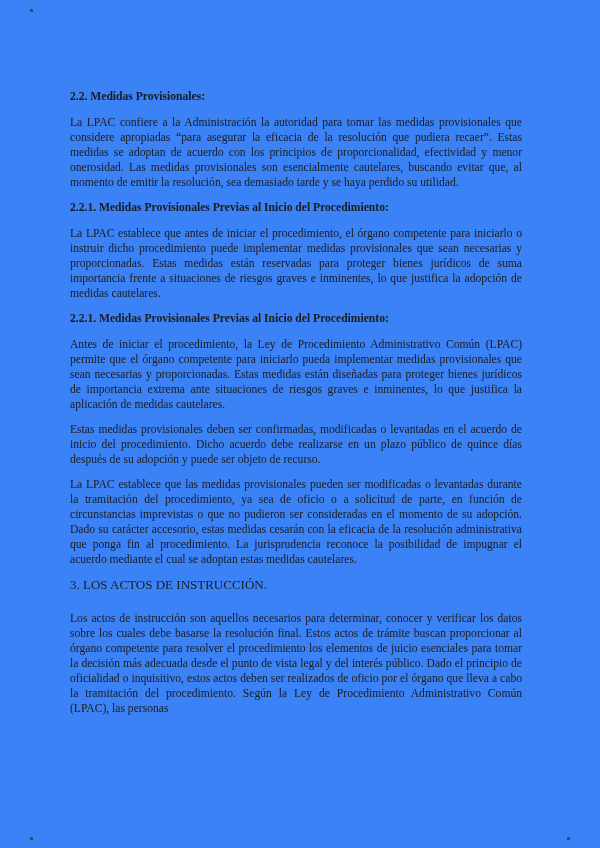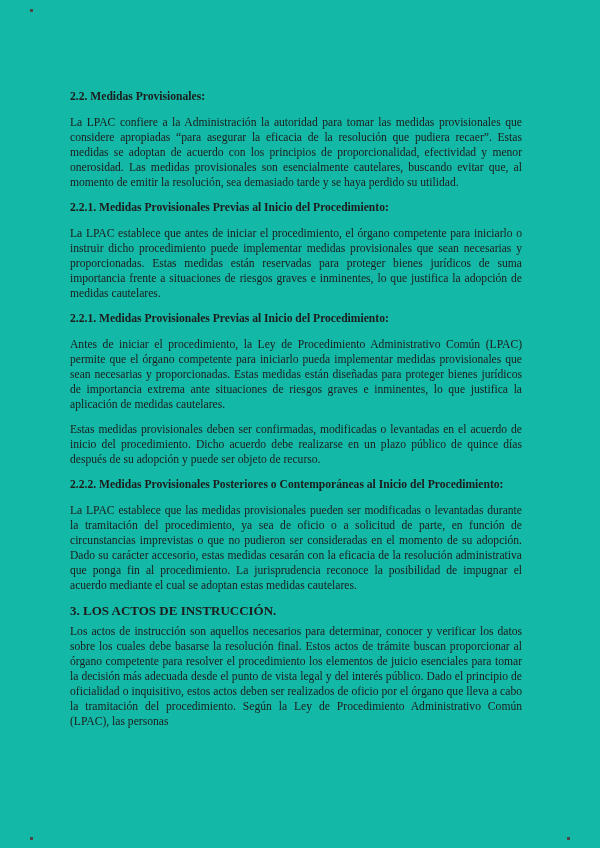--- a/index.html
+++ b/index.html
@@ -4,21 +4,21 @@
 <style>
   html, body {
     margin: 0;
     padding: 0;
     background: #ffffff;
   }
   .page {
     position: relative;
     width: 600px;
     height: 848px;
-    background: #14b8a6;
+    background: #3b82f6;
     box-sizing: border-box;
     padding: 86px 70px 40px 70px;
     font-family: "Liberation Serif", "DejaVu Serif", serif;
     color: #1c1c1c;
     overflow: hidden;
   }
   .doc-body {
     width: 460px;
   }
   .para {
@@ -29,22 +29,22 @@
   }
   .heading {
     font-size: 11.6px;
     line-height: 15px;
     font-weight: bold;
     margin: 3px 0 11px 0;
   }
   .heading-major {
     font-size: 13px;
     line-height: 16px;
-    font-weight: bold;
-    margin: 4px 0 5px 0;
+    font-weight: normal;
+    margin: 4px 0 18px 0;
   }
   .corner-mark {
     position: absolute;
     width: 3px;
     height: 3px;
     background: #4a4a44;
   }
   .corner-tl { left: 30px; top: 9px; }
   .corner-bl { left: 30px; bottom: 8px; }
   .corner-br { right: 30px; bottom: 8px; }
@@ -65,21 +65,20 @@
     <div class="heading">2.2.1. Medidas Provisionales Previas al Inicio del Procedimiento:</div>
 
     <p class="para">La LPAC establece que antes de iniciar el procedimiento, el órgano competente para iniciarlo o instruir dicho procedimiento puede implementar medidas provisionales que sean necesarias y proporcionadas. Estas medidas están reservadas para proteger bienes jurídicos de suma importancia frente a situaciones de riesgos graves e inminentes, lo que justifica la adopción de medidas cautelares.</p>
 
     <div class="heading">2.2.1. Medidas Provisionales Previas al Inicio del Procedimiento:</div>
 
     <p class="para">Antes de iniciar el procedimiento, la Ley de Procedimiento Administrativo Común (LPAC) permite que el órgano competente para iniciarlo pueda implementar medidas provisionales que sean necesarias y proporcionadas. Estas medidas están diseñadas para proteger bienes jurídicos de importancia extrema ante situaciones de riesgos graves e inminentes, lo que justifica la aplicación de medidas cautelares.</p>
 
     <p class="para">Estas medidas provisionales deben ser confirmadas, modificadas o levantadas en el acuerdo de inicio del procedimiento. Dicho acuerdo debe realizarse en un plazo público de quince días después de su adopción y puede ser objeto de recurso.</p>
 
-    <div class="heading">2.2.2. Medidas Provisionales Posteriores o Contemporáneas al Inicio del Procedimiento:</div>
 
 
     <p class="para">La LPAC establece que las medidas provisionales pueden ser modificadas o levantadas durante la tramitación del procedimiento, ya sea de oficio o a solicitud de parte, en función de circunstancias imprevistas o que no pudieron ser consideradas en el momento de su adopción. Dado su carácter accesorio, estas medidas cesarán con la eficacia de la resolución administrativa que ponga fin al procedimiento. La jurisprudencia reconoce la posibilidad de impugnar el acuerdo mediante el cual se adoptan estas medidas cautelares.</p>
 
     <div class="heading-major">3. LOS ACTOS DE INSTRUCCIÓN.</div>
 
     <p class="para">Los actos de instrucción son aquellos necesarios para determinar, conocer y verificar los datos sobre los cuales debe basarse la resolución final. Estos actos de trámite buscan proporcionar al órgano competente para resolver el procedimiento los elementos de juicio esenciales para tomar la decisión más adecuada desde el punto de vista legal y del interés público. Dado el principio de oficialidad o inquisitivo, estos actos deben ser realizados de oficio por el órgano que lleva a cabo la tramitación del procedimiento. Según la Ley de Procedimiento Administrativo Común (LPAC), las personas</p>
 
   </div>
 

